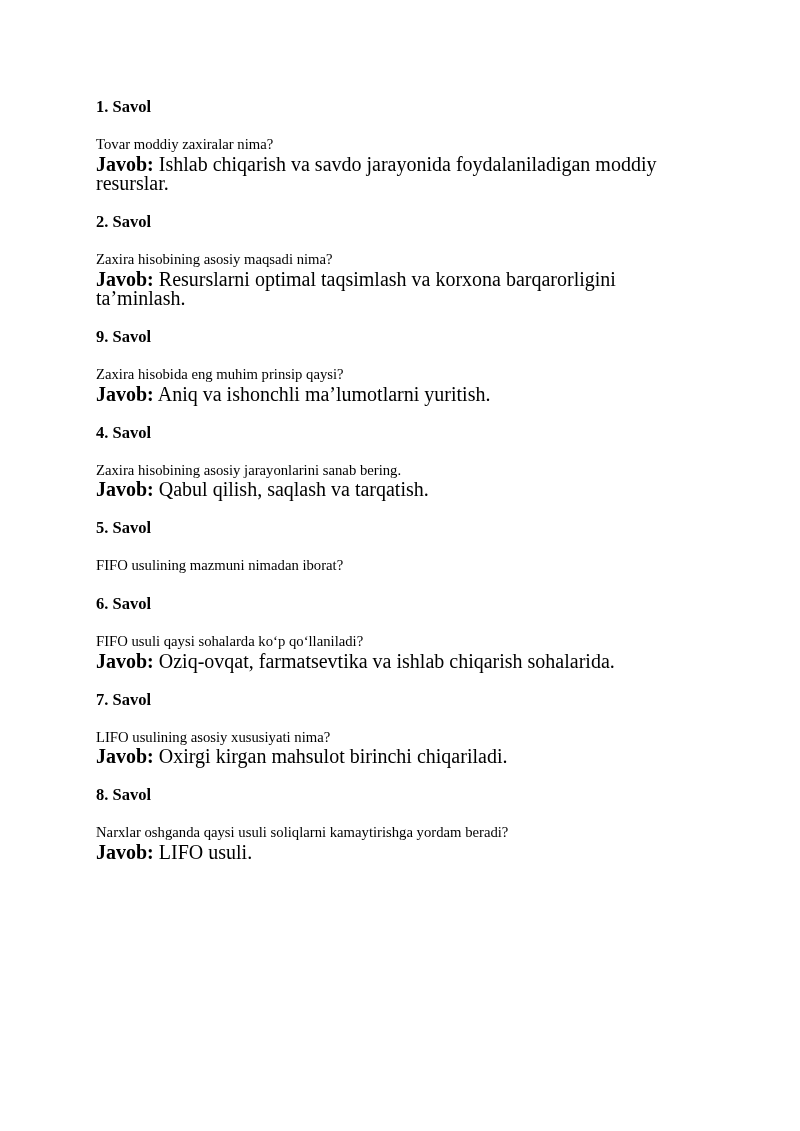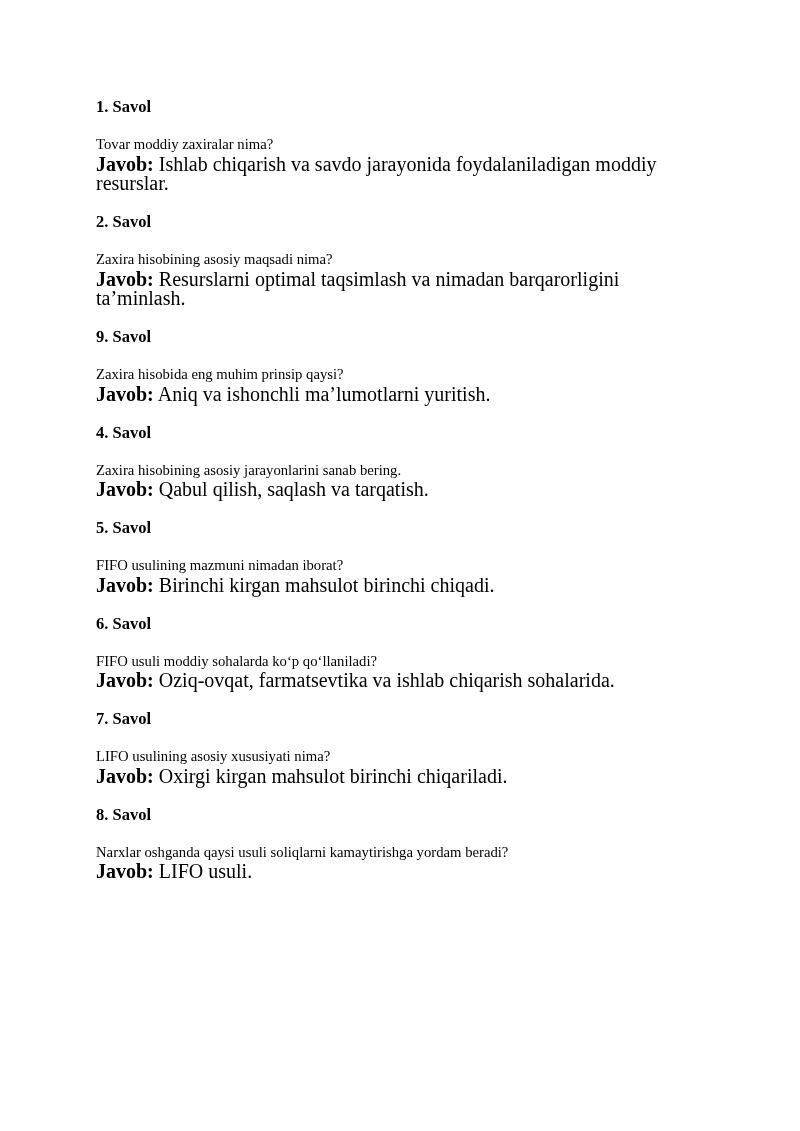--- a/index.html
+++ b/index.html
@@ -54,44 +54,43 @@
   <div id="qa-list">
   <div class="qa-block">
     <h2 class="qa-heading">1. Savol</h2>
     <p class="qa-question">Tovar moddiy zaxiralar nima?</p>
     <p class="qa-answer"><span class="answer-label">Javob:</span> <span>Ishlab chiqarish va savdo jarayonida foydalaniladigan moddiy resurslar.</span></p>
   </div>
 
   <div class="qa-block">
     <h2 class="qa-heading">2. Savol</h2>
     <p class="qa-question">Zaxira hisobining asosiy maqsadi nima?</p>
-    <p class="qa-answer"><span class="answer-label">Javob:</span> <span>Resurslarni optimal taqsimlash va nimadan barqarorligini ta’minlash.</span></p>
+    <p class="qa-answer"><span class="answer-label">Javob:</span> <span>Resurslarni optimal taqsimlash va korxona barqarorligini ta’minlash.</span></p>
   </div>
 
   <div class="qa-block">
     <h2 class="qa-heading">9. Savol</h2>
     <p class="qa-question">Zaxira hisobida eng muhim prinsip qaysi?</p>
     <p class="qa-answer"><span class="answer-label">Javob:</span> <span>Aniq va ishonchli ma’lumotlarni yuritish.</span></p>
   </div>
 
   <div class="qa-block">
     <h2 class="qa-heading">4. Savol</h2>
     <p class="qa-question">Zaxira hisobining asosiy jarayonlarini sanab bering.</p>
     <p class="qa-answer"><span class="answer-label">Javob:</span> <span>Qabul qilish, saqlash va tarqatish.</span></p>
   </div>
 
   <div class="qa-block">
     <h2 class="qa-heading">5. Savol</h2>
     <p class="qa-question">FIFO usulining mazmuni nimadan iborat?</p>
-    <p class="qa-answer"><span class="answer-label">Javob:</span> <span>Birinchi kirgan mahsulot birinchi chiqadi.</span></p>
   </div>
 
   <div class="qa-block">
     <h2 class="qa-heading">6. Savol</h2>
-    <p class="qa-question">FIFO usuli moddiy sohalarda ko‘p qo‘llaniladi?</p>
+    <p class="qa-question">FIFO usuli qaysi sohalarda ko‘p qo‘llaniladi?</p>
     <p class="qa-answer"><span class="answer-label">Javob:</span> <span>Oziq-ovqat, farmatsevtika va ishlab chiqarish sohalarida.</span></p>
   </div>
 
   <div class="qa-block">
     <h2 class="qa-heading">7. Savol</h2>
     <p class="qa-question">LIFO usulining asosiy xususiyati nima?</p>
     <p class="qa-answer"><span class="answer-label">Javob:</span> <span>Oxirgi kirgan mahsulot birinchi chiqariladi.</span></p>
   </div>
 
   <div class="qa-block">

